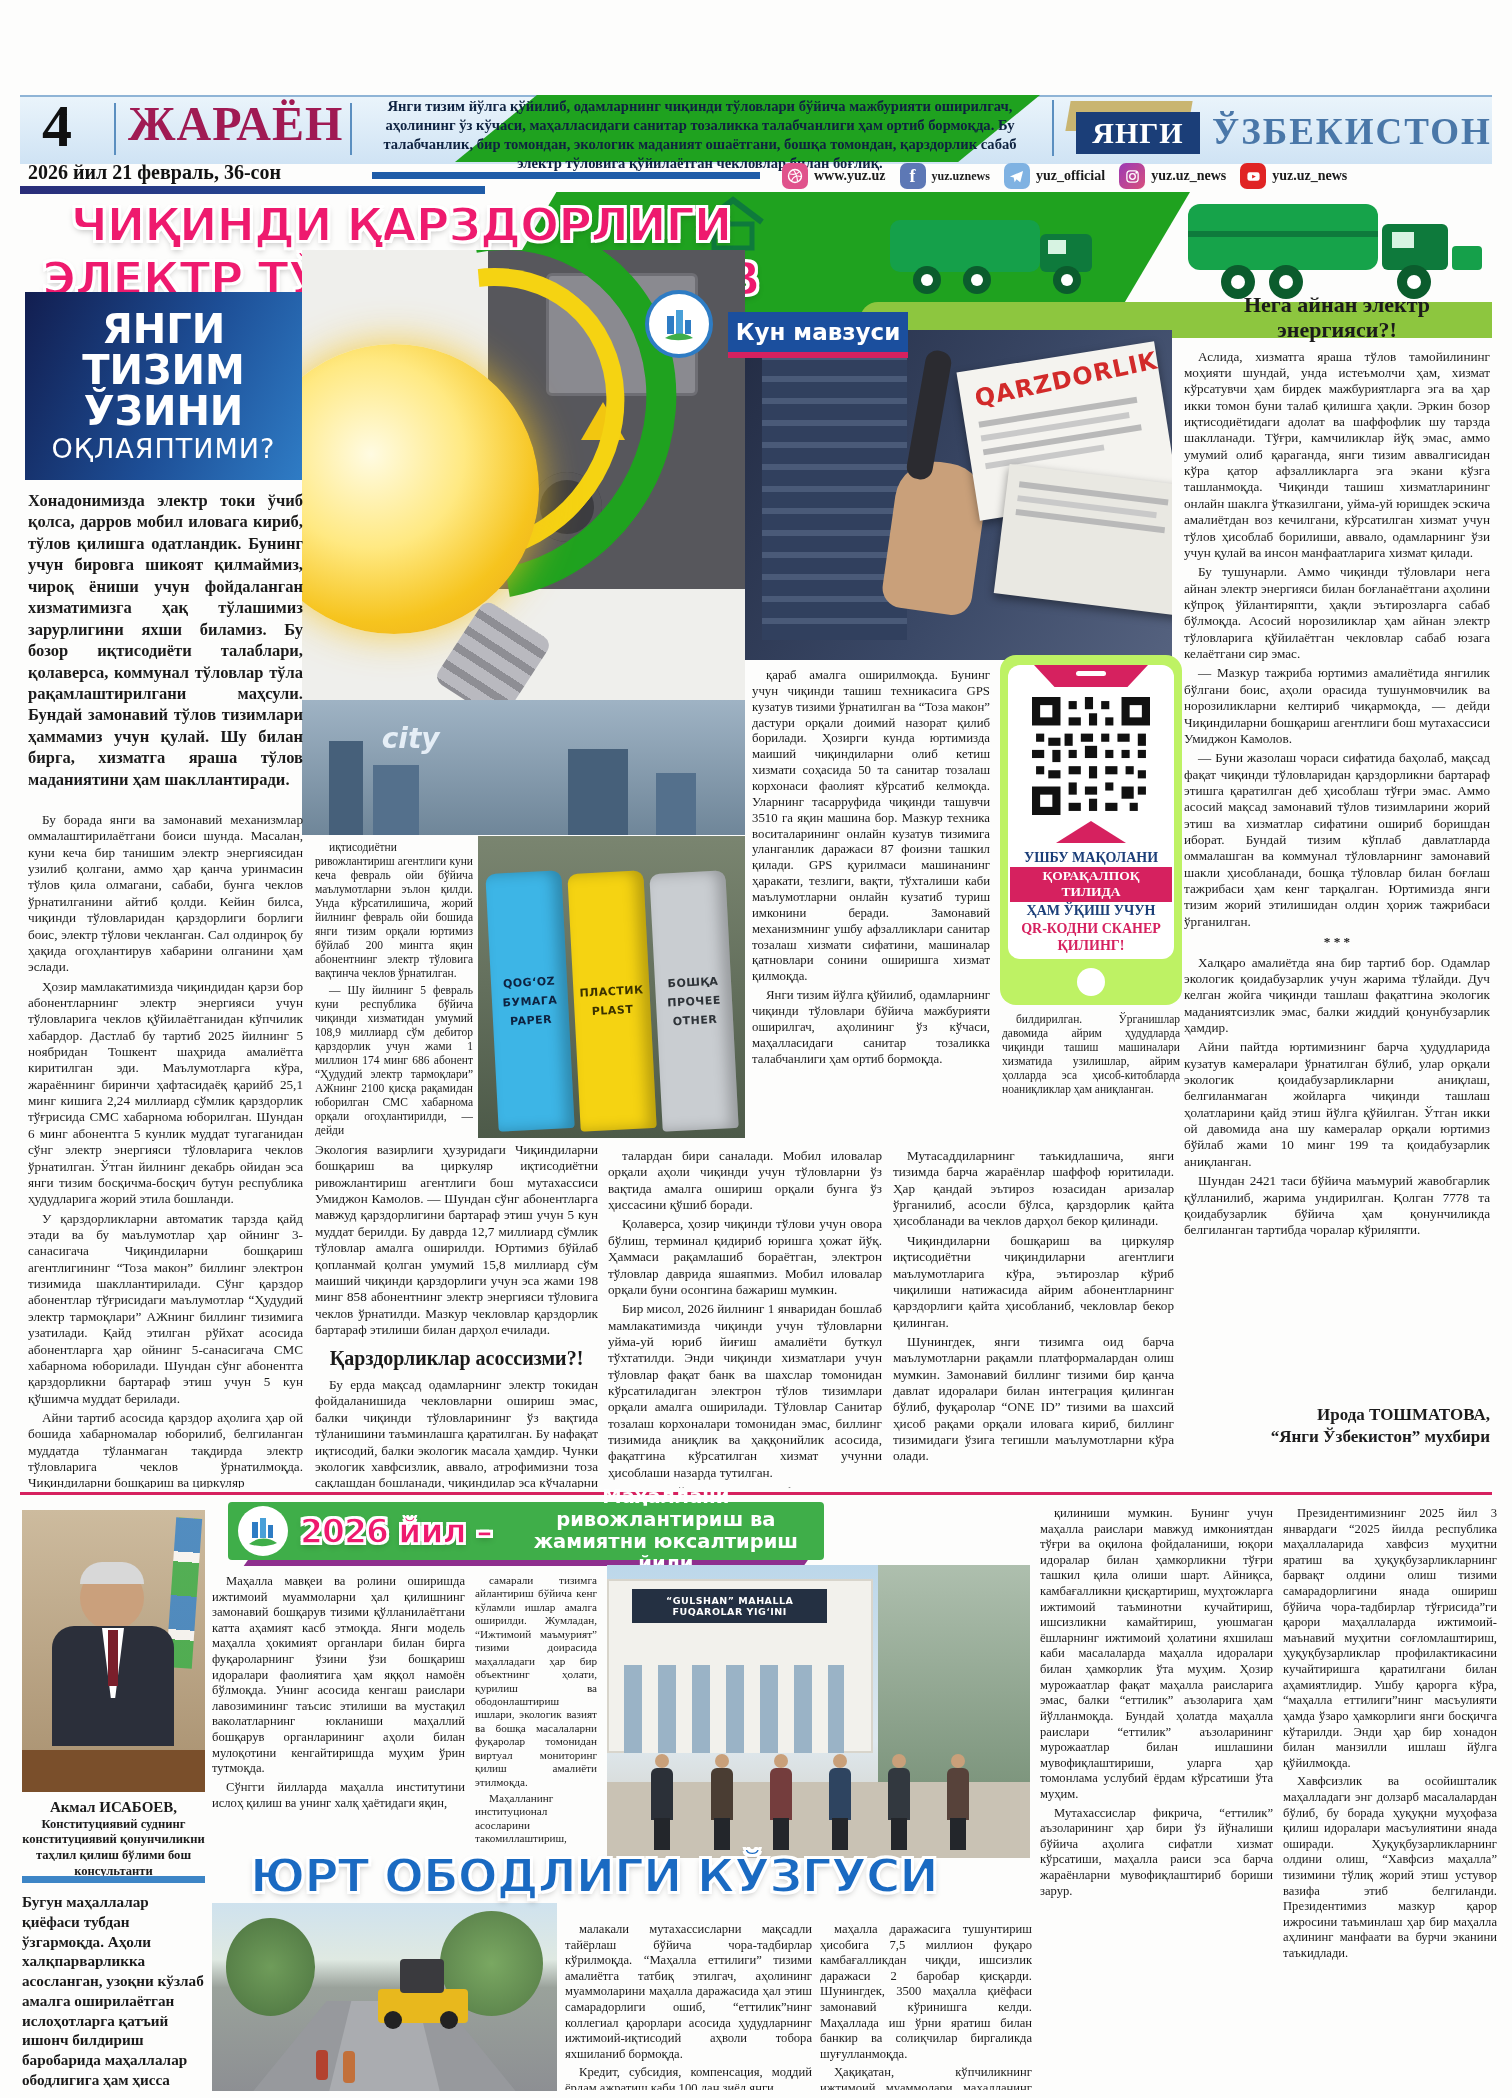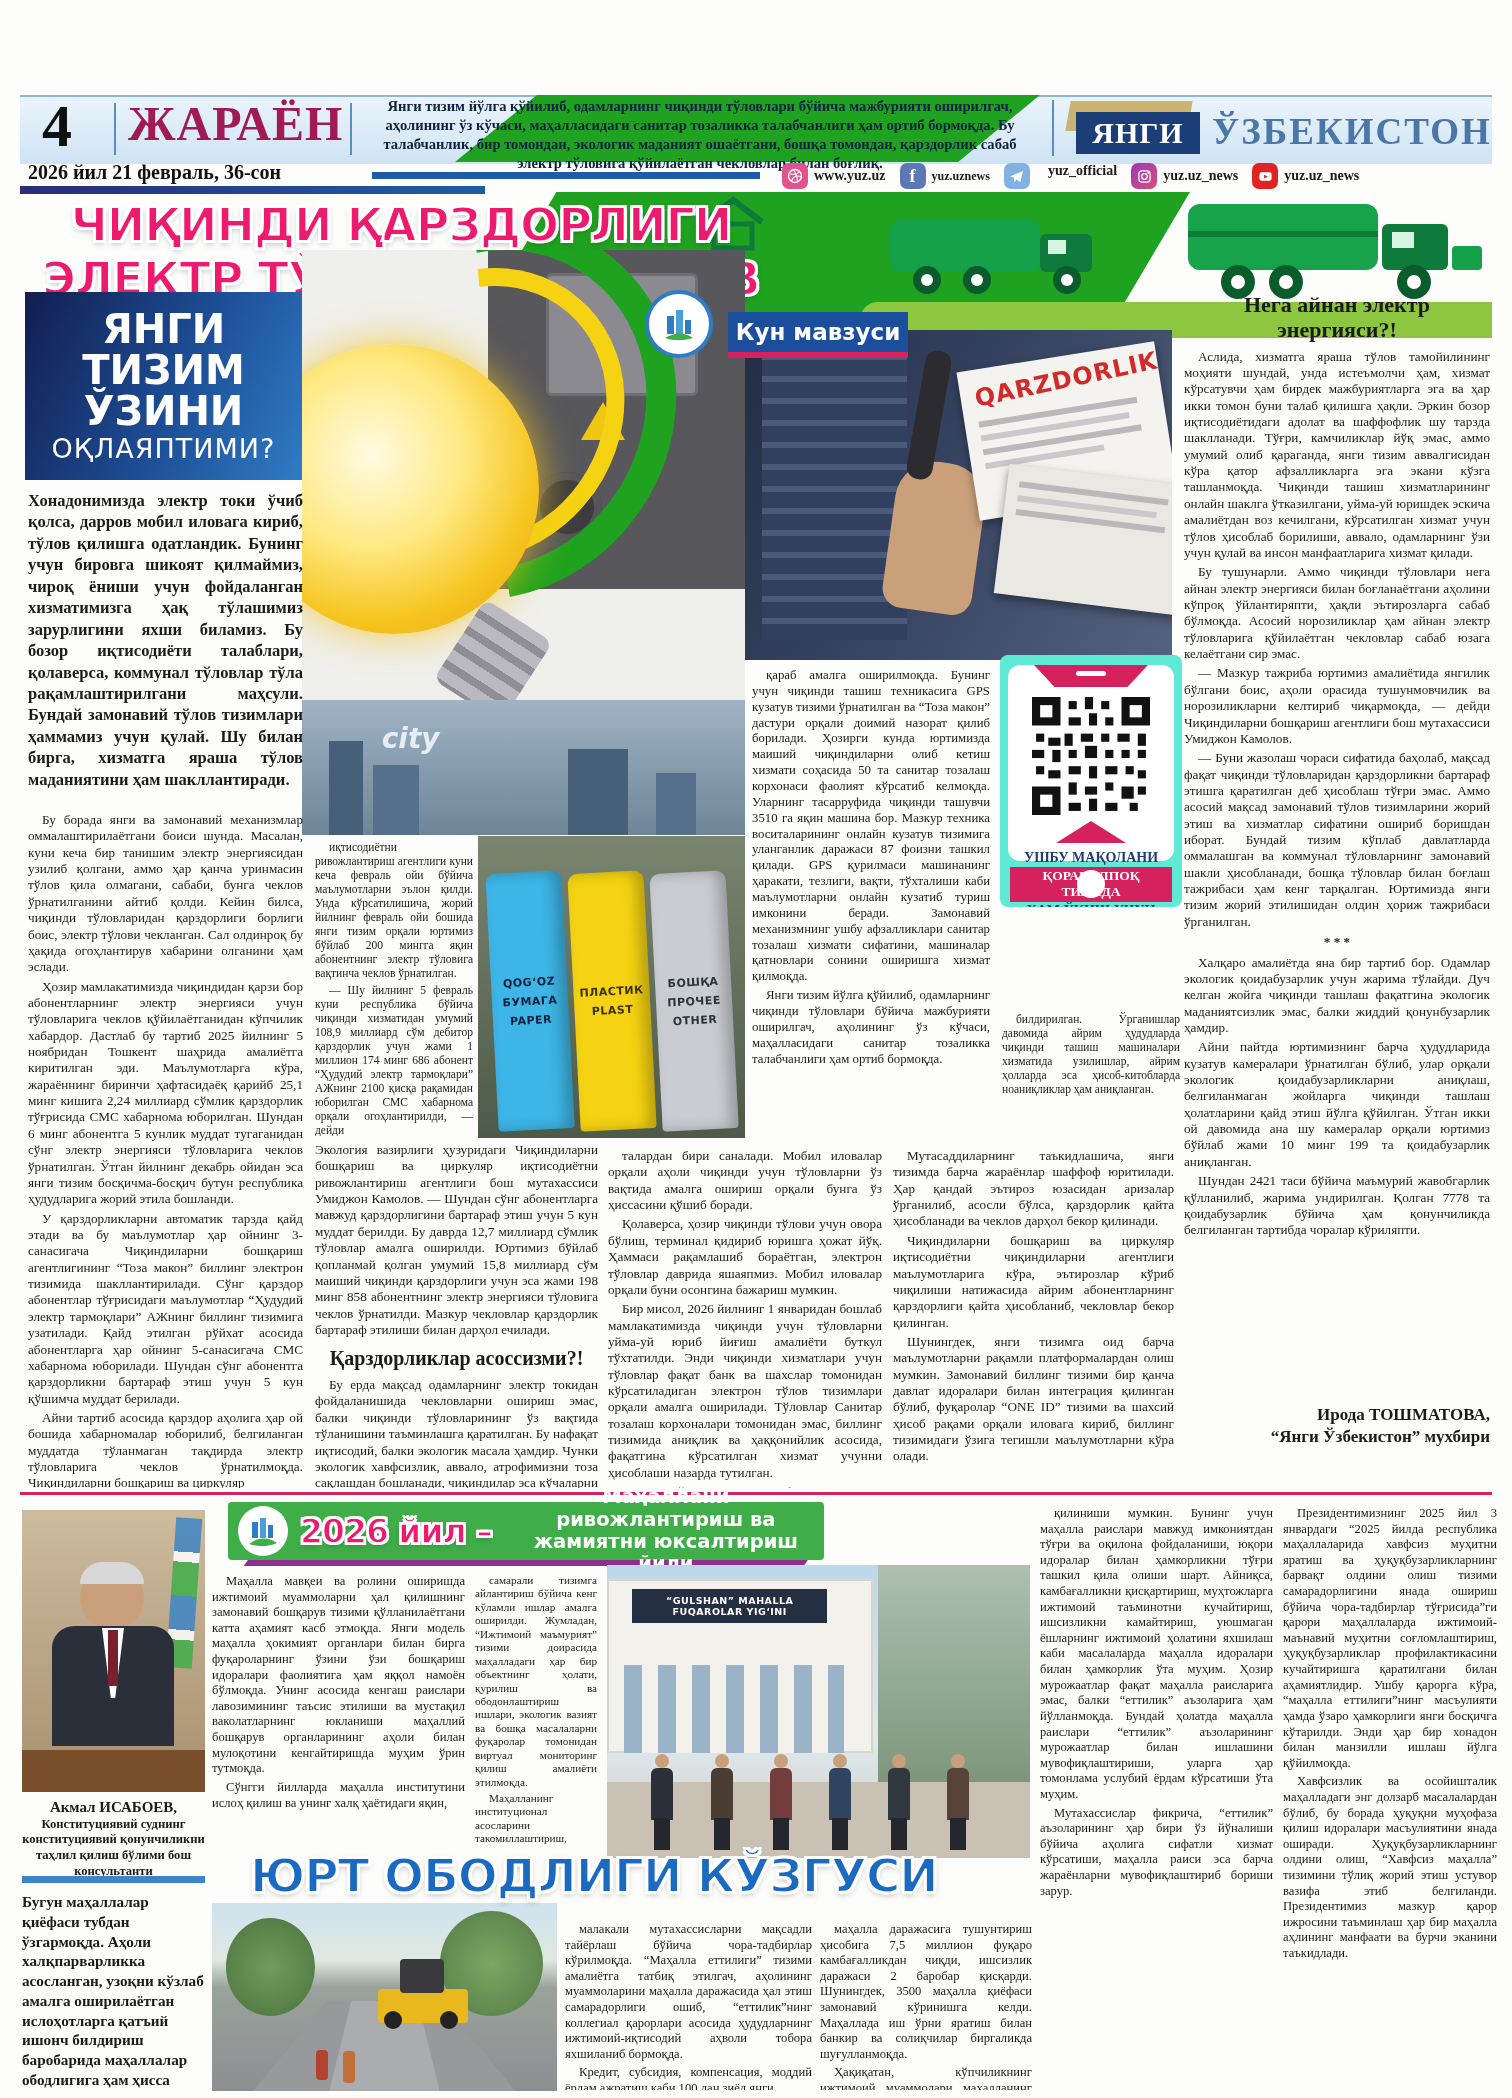--- a/index.html
+++ b/index.html
@@ -58,21 +58,21 @@
             <circle cx="8" cy="8" r="6.5" fill="none" stroke="#fff" stroke-width="1.4"></circle>
             <path d="M3 6c4 1 7 .5 9-2M4.5 13C6 9 9 7 14 8.5M6.5 2c2 2.5 3.5 6 4 11" fill="none" stroke="#fff" stroke-width="1.2"></path>
           </svg>
         </span>
       <span style="font-weight:bold;font-size:14px;">www.yuz.uz</span>
     </div>
     <div style="display:flex;align-items:center;gap:6px;">
       <span class="icon-badge" style="background:#5d78b5;color:#fff;font-weight:bold;font-family:'Liberation Serif',serif;font-size:18px;">f</span>
       <span style="font-weight:bold;font-size:12px;">yuz.uznews</span>
     </div>
-    <div style="display:flex;align-items:flex-start;gap:18px;">
+    <div style="display:flex;align-items:center;gap:6px;">
       <span class="icon-badge" style="background:#7fb2e2;">
         <svg width="15" height="15" viewBox="0 0 16 16">
             <path d="M1 8l14-6-3 12-4-3-2 3-1-5z" fill="#fff"></path>
           </svg>
         </span>
       <span style="font-weight:bold;font-size:14px;">yuz_official</span>
     </div>
     <div style="display:flex;align-items:center;gap:6px;">
       <span class="icon-badge" style="background:linear-gradient(135deg,#9b3ab5,#d84f7c);">
         <svg width="15" height="15" viewBox="0 0 16 16">
@@ -206,21 +206,21 @@
       <span>ПЛАСТИК</span>
         <span>PLAST</span>
     </div>
     <div class="bin" style="background:#c9cdd1;color:#2e3338;">
       <span>БОШҚА</span>
         <span>ПРОЧЕЕ</span>
         <span>OTHER</span>
     </div>
   </div>
 
-  <div class="abs" style="left:1000px;top:655px;width:182px;height:252px;background:#5eead4;border-radius:8px;overflow:hidden;">
+  <div class="abs" style="left:1000px;top:655px;width:182px;height:350px;background:#bef264;border-radius:16px;overflow:hidden;">
     <div style="position:absolute;left:8px;top:10px;right:8px;bottom:46px;background:#fff;border-radius:12px;"></div>
     <div style="position:absolute;left:34px;top:10px;width:114px;height:22px;background:#d6215f;clip-path:polygon(0 0,100% 0,82% 100%,18% 100%);"></div>
     <div style="position:absolute;left:76px;top:16px;width:30px;height:5px;border-radius:3px;background:#fff;"></div>
     <div style="position:absolute;right:14px;top:14px;display:flex;gap:2px;align-items:flex-end;">
       <div style="width:3px;height:5px;background:#fff;"></div>
         <div style="width:3px;height:8px;background:#fff;"></div>
         <div style="width:3px;height:11px;background:#fff;"></div>
     </div>
     <svg width="118" height="118" viewBox="0 0 29 29" style="position:absolute;left:32px;top:42px;">
       <rect width="29" height="29" fill="#fff"></rect>

